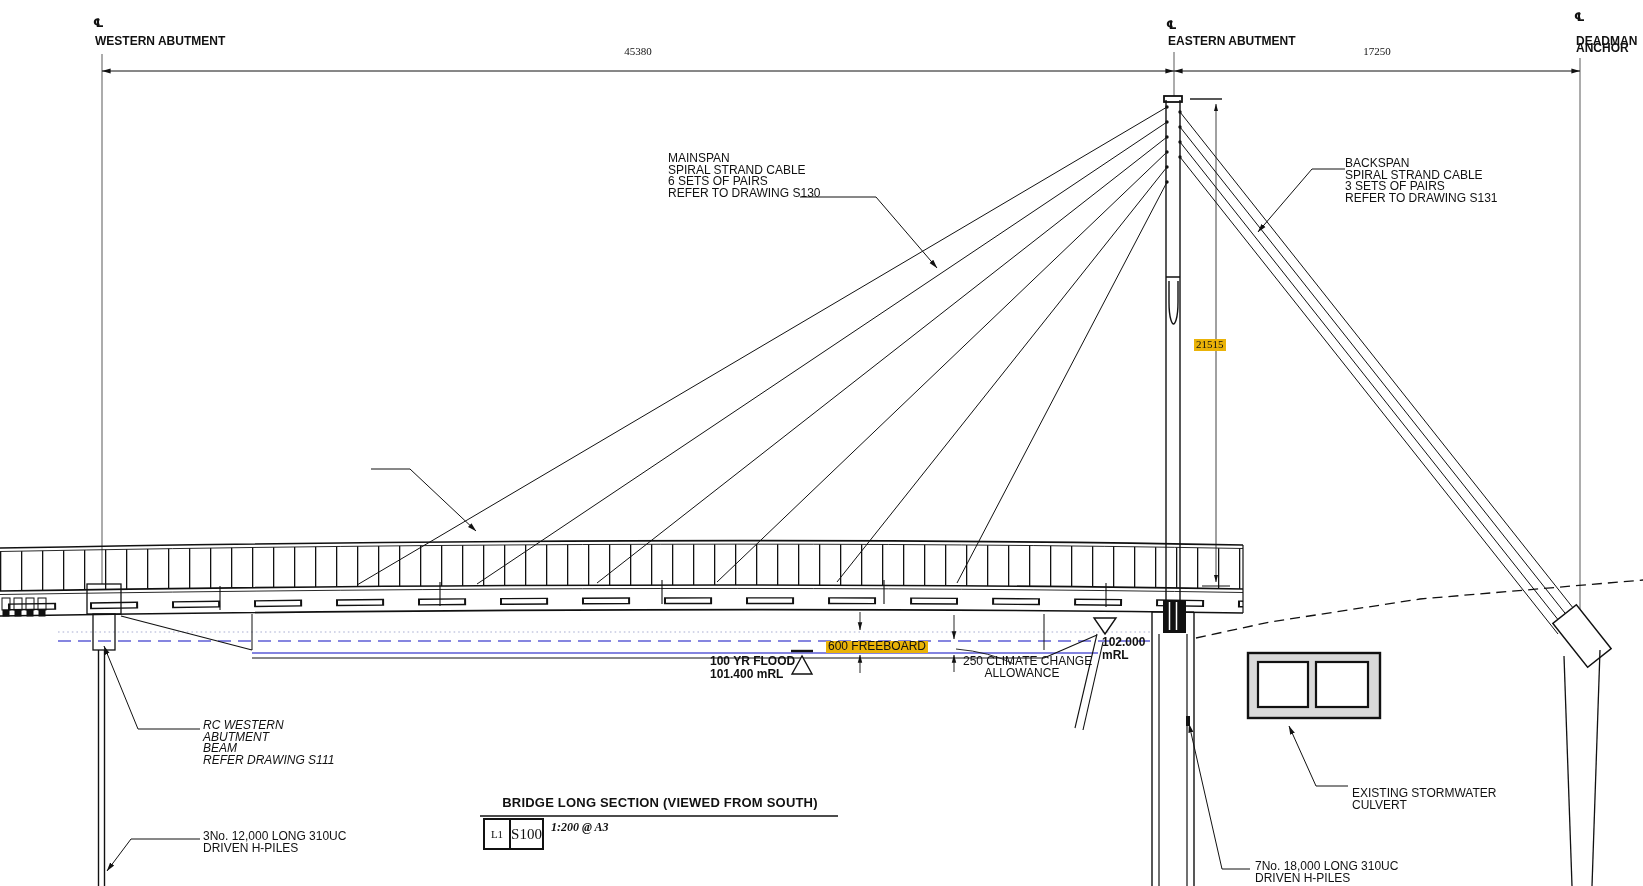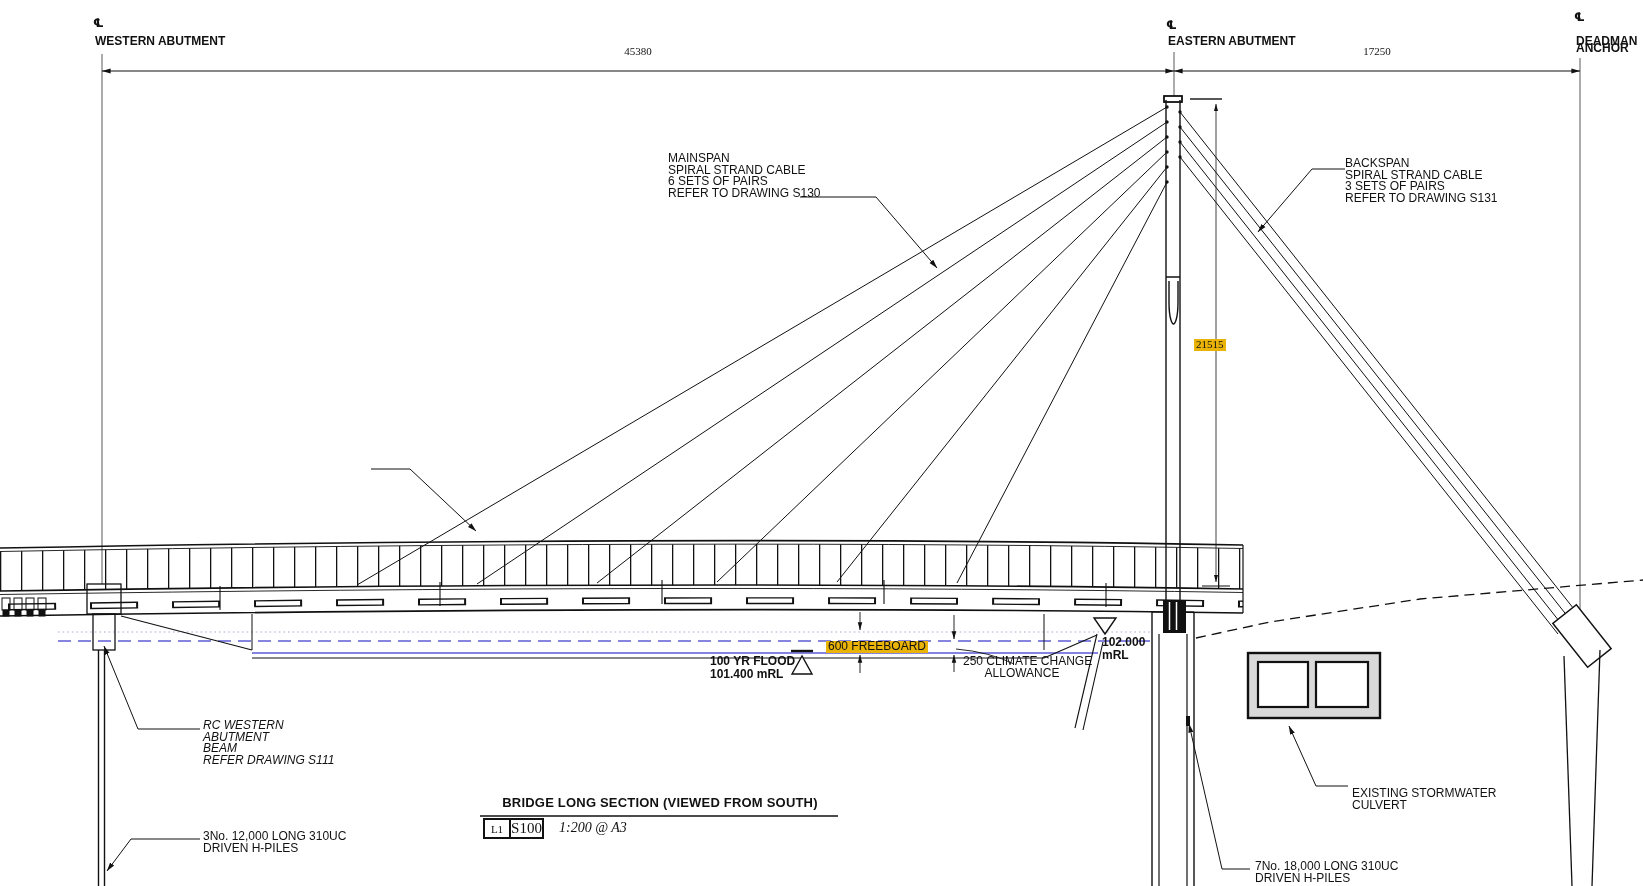--- a/index.html
+++ b/index.html
@@ -12,21 +12,21 @@
   .bg{background:#eab308;padding:0 2px;}
   .note div{white-space:nowrap;}
   .center{text-align:center;}
   .flood{font-size:12px;font-weight:bold;line-height:13px;}
   .title-text{font-size:13px;font-weight:bold;letter-spacing:.2px;}
   .tb{position:absolute;border:2px solid #111;display:flex;box-sizing:border-box;background:#fff;}
   .tb .cell1{width:24px;border-right:2px solid #111;display:flex;align-items:center;justify-content:center;
              font-family:"Liberation Serif","DejaVu Serif",serif;font-size:11px;}
   .tb .cell2{flex:1;display:flex;align-items:center;justify-content:center;
              font-family:"Liberation Serif","DejaVu Serif",serif;font-size:15px;}
-  .scale-txt{font-family:"Liberation Serif","DejaVu Serif",serif;font-style:italic;font-weight:normal;font-size:14px;margin-left:8px;}
+  .scale-txt{font-family:"Liberation Serif","DejaVu Serif",serif;font-style:italic;font-weight:bold;font-size:12px;}
 </style>
 </head>
 <body>
 
 <div class="sheet">
 
 <svg width="1643" height="886" viewBox="0 0 1643 886">
   <defs>
     <marker id="arr" viewBox="0 0 9 9" refX="8.6" refY="4.5" markerWidth="9" markerHeight="9" orient="auto-start-reverse">
       <path d="M0,2 L9,4.5 L0,7 Z" fill="#111"></path>
@@ -255,19 +255,19 @@
   <div>CULVERT</div>
 </div>
 
 <div class="lbl note" style="left:1255px;top:861px;">
   <div>7No. 18,000 LONG 310UC</div>
   <div>DRIVEN H-PILES</div>
 </div>
 
 <div class="lbl title-text center" style="left:420px;top:797px;width:480px;">BRIDGE LONG SECTION (VIEWED FROM SOUTH)</div>
 
-<div class="tb" style="left:483px;top:818px;width:61px;height:21px;">
+<div class="tb" style="left:483px;top:818px;width:61px;height:32px;">
   <div class="cell1">L1</div>
   <div class="cell2">S100</div>
 </div>
 <div class="lbl scale-txt" style="left:551px;top:822px;">1:200 @ A3</div>
 
 </div>
 
 </body></html>

